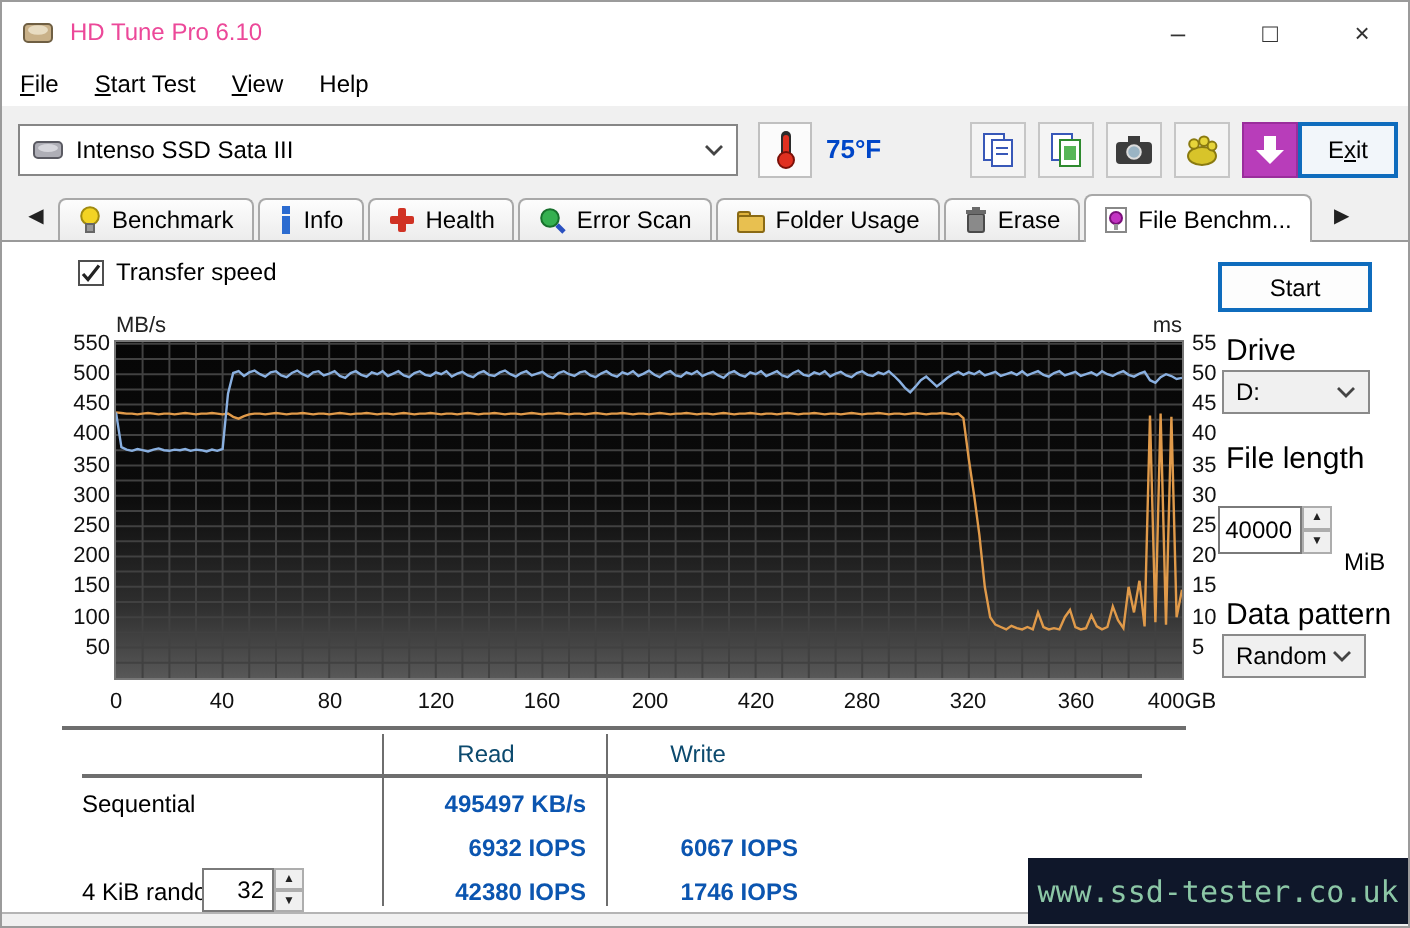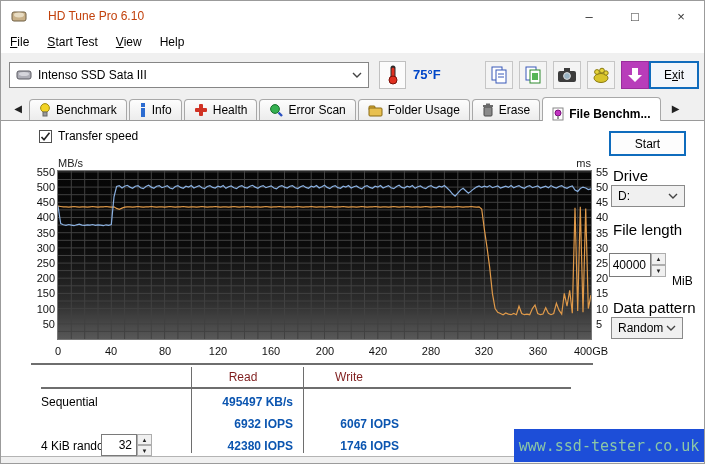--- a/index.html
+++ b/index.html
@@ -1,21 +1,21 @@
 <!DOCTYPE html>
 <html><head>
 <meta charset="utf-8">
 <style>
   * { margin:0; padding:0; box-sizing:border-box; cursor:default; }
   html,body { width:705px; height:464px; font-family:"Liberation Sans",sans-serif; background:#f0f0f0; }
   .window { position:relative; width:705px; height:464px; background:#f0f0f0; border:1px solid #9b9b9b; overflow:hidden; }
 
   
   .titlebar { position:absolute; left:0; top:0; width:703px; height:30px; background:#ffffff; display:flex; align-items:center; }
-  .title-text { font-size:12px; color:#c2410c; margin-left:21px; }
+  .title-text { font-size:12px; color:#ec4899; margin-left:8px; }
   .tb-spacer { flex:1; }
   .winbtn { width:46px; height:30px; display:flex; align-items:center; justify-content:center; font-size:13px; color:#333; }
 
   
   .menubar { position:absolute; left:0; top:30px; width:703px; height:22px; background:#ffffff; display:flex; align-items:center; font-size:12px; }
   .menu-item { padding:2px 9px; color:#000; }
   .menu-item u { text-decoration:underline; }
 
   
   .toolbar { position:absolute; left:0; top:52px; width:703px; height:43px; background:#f0f0f0; }
@@ -25,21 +25,21 @@
   .temp-label { position:absolute; left:412px; top:14px; font-size:13px; font-weight:bold; color:#0046c8; }
   .icon-btn { position:absolute; top:8px; width:28px; height:28px; background:#f4f4f4; border:1px solid #c6c6c6; display:flex; align-items:center; justify-content:center; }
   .icon-btn.purple { background:#b83dba; border-color:#9a2d9c; }
   .exit-btn { position:absolute; left:648px; top:8px; width:50px; height:28px; background:#f2f6fa; border:2px solid #0f6cbd; display:flex; align-items:center; justify-content:center; font-size:12px; color:#000; }
   .exit-btn u { text-decoration:underline; }
 
   
   .tabbar { position:absolute; left:0; top:95px; width:703px; height:25px; background:#f0f0f0; border-bottom:1px solid #9a9a9a; display:flex; align-items:flex-end; }
   .tab-scroll { width:18px; height:20px; display:flex; align-items:center; justify-content:center; font-size:10px; color:#222; margin:0 2px 2px 8px; }
   .tab { height:21px; display:flex; align-items:center; gap:5px; padding:0 9px; font-size:12px; background:linear-gradient(#fdfdfd,#ececec); border:1px solid #a8a8a8; border-bottom:none; border-radius:4px 4px 0 0; margin-right:2px; white-space:nowrap; }
-  .tab.active { height:24px; background:#ffffff; font-weight:bold; position:relative; top:1px;align-items:flex-end; }
+  .tab.active { height:24px; background:#ffffff; font-weight:normal; position:relative; top:1px; }
 
   
   .content { position:absolute; left:0; top:120px; width:703px; height:336px; background:#ffffff; border-bottom:1px solid #b4b4b4; }
 
   .checkbox-row { position:absolute; left:38px; top:8px; display:flex; align-items:center; gap:6px; font-size:12px; }
   .cbox { width:13px; height:13px; background:#fff; border:1px solid #4f4f4f; display:flex; align-items:center; justify-content:center; }
 
   .unit-left  { position:absolute; left:57px; top:36px; font-size:11px; color:#222; }
   .unit-right { position:absolute; left:560px; top:36px; width:30px; text-align:right; font-size:11px; color:#222; }
   .plot { position:absolute; left:56px; top:49px; width:535px; height:170px; border:1px solid #777; background:linear-gradient(180deg,#060606 0%,#0b0b0b 45%,#2e2e2e 78%,#585858 100%); }
@@ -57,21 +57,21 @@
   .spin-box { width:42px; height:24px; background:#fff; border:1px solid #7a7a7a; font-size:12px; display:flex; align-items:center; justify-content:flex-end; padding-right:4px; }
   .spin-btns { display:flex; flex-direction:column; }
   .spin-btns div { width:15px; height:12px; background:#f0f0f0; border:1px solid #adadad; font-size:6px; line-height:10px; text-align:center; color:#222; }
   .spin-unit { margin-left:6px; font-size:12px;margin-top:32px; }
 
   
   .results { position:absolute; left:30px; top:242px; width:562px; height:94px; font-size:12px; }
   .res-topline { position:absolute; left:0; top:0; width:562px; height:2px; background:#6e6e6e; }
   .res-headline { position:absolute; left:10px; top:24px; width:530px; height:2px; background:#6e6e6e; }
   .res-div { position:absolute; top:4px; width:1px; height:86px; background:#6e6e6e; }
-  .res-head { position:absolute; top:7px; transform:translateX(-50%); color:#7f1d1d;text-align:center; }
+  .res-head { position:absolute; top:7px; transform:translateX(-50%); color:#0c4a6e;text-align:center; }
   .res-label { position:absolute; left:10px; color:#000; }
   .res-val { position:absolute; font-weight:bold; color:#0b55b0; text-align:right; width:110px; }
   .tbl-spin { position:absolute; left:70px; top:71px; display:flex; align-items:center; }
   .tbl-spin .spin-box { width:36px; height:22px; }
   .tbl-spin .spin-btns div { height:11px; }
 
   .watermark { position:absolute; left:513px; top:308px; width:190px; height:33px; display:flex; align-items:center; justify-content:center; font-family:"DejaVu Sans Mono",monospace; font-size:15px; }
 </style>
 </head>
 <body>
@@ -376,15 +376,15 @@
         <div class="spin-box">32</div>
         <div class="spin-btns">
           <div>▲</div>
           <div>▼</div>
         </div>
       </div>
       <div class="res-val" style="left:152px;top:76px">42380 IOPS</div>
       <div class="res-val" style="left:258px;top:76px">1746 IOPS</div>
     </div>
 
-    <div class="watermark" id="watermark" style="background: #1d4ed8; color: rgb(140, 199, 166);">www.ssd-tester.co.uk</div>
+    <div class="watermark" id="watermark" style="background: #0f172a; color: rgb(140, 199, 166);">www.ssd-tester.co.uk</div>
   </div>
 </div>
 
 </body></html>

